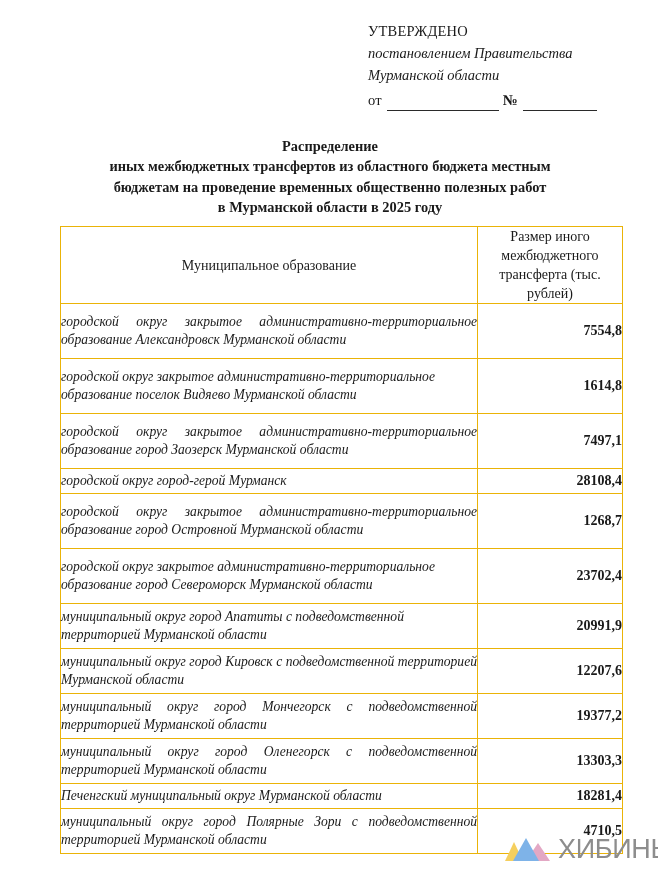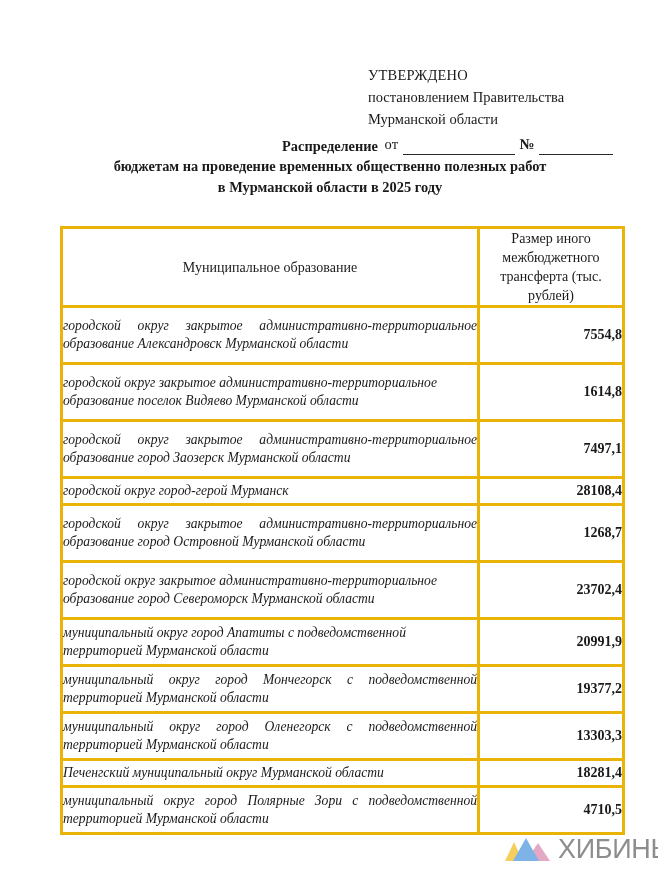--- a/index.html
+++ b/index.html
@@ -27,30 +27,29 @@
   .approval-block {
     position: absolute;
     left: 368px;
     top: 20px;
     width: 262px;
     font-size: 14.5px;
     line-height: 1.53;
   }
   .approval-title {
     letter-spacing: 0.2px;
-    margin-top: 44px;
   }
   .approval-line {
     white-space: nowrap;
+    font-style: italic;
   }
   .approval-date-line {
     margin-top: 2px;
     white-space: nowrap;
     letter-spacing: 0.1px;
-    text-align: center;
   }
   .blank-rule {
     display: inline-block;
     border-bottom: 1px solid #2a2a2a;
     vertical-align: bottom;
     height: 0.95em;
   }
   .rule-long { width: 112px; margin: 0 4px 0 5px; }
   .rule-short { width: 74px; margin-left: 5px; }
   .numero { font-weight: bold; font-size: 15px; }
@@ -74,21 +73,21 @@
     left: 60px;
     top: 226px;
     width: 562px;
   }
   table.dist {
     border-collapse: collapse;
     width: 562px;
     table-layout: fixed;
   }
   table.dist td, table.dist th {
-    border: 3px solid #eab308;
+    border: 1px solid #eab308;
     padding: 0;
     vertical-align: middle;
   }
   col.c-name { width: 417px; }
   col.c-val  { width: 145px; }
 
   th.head-name, th.head-val {
     font-weight: normal;
     font-size: 14px;
     text-align: center;
@@ -156,20 +155,21 @@
     <div class="approval-title">УТВЕРЖДЕНО</div>
     <div class="approval-line">постановлением Правительства</div>
     <div class="approval-line">Мурманской области</div>
     <div class="approval-date-line">
       <span>от</span><span class="blank-rule rule-long"></span><span class="numero">№</span><span class="blank-rule rule-short"></span>
     </div>
   </div>
 
   <div class="doc-title">
     <span class="t-line">Распределение</span>
+    <span class="t-line">иных межбюджетных трансфертов из областного бюджета местным</span>
     <span class="t-line">бюджетам на проведение временных общественно полезных работ</span>
     <span class="t-line">в Мурманской области в 2025 году</span>
   </div>
 
   <div class="table-wrap">
     <table class="dist">
       <colgroup>
         <col class="c-name">
         <col class="c-val">
       </colgroup>
@@ -217,20 +217,26 @@
             <td class="val-cell">23702,4</td>
           </tr>
           <tr class="r-mid">
             <td class="name-cell left">
               <span class="nm">муниципальный округ город Апатиты с подведомственной территорией Мурманской области</span>
             </td>
             <td class="val-cell">20991,9</td>
           </tr>
           <tr class="r-mid">
             <td class="name-cell just">
+              <span class="nm">муниципальный округ город Кировск с подведомственной территорией Мурманской области</span>
+            </td>
+            <td class="val-cell">12207,6</td>
+          </tr>
+          <tr class="r-mid">
+            <td class="name-cell just">
               <span class="nm">муниципальный округ город Мончегорск с подведомственной территорией Мурманской области</span>
             </td>
             <td class="val-cell">19377,2</td>
           </tr>
           <tr class="r-mid">
             <td class="name-cell just">
               <span class="nm">муниципальный округ город Оленегорск с подведомственной территорией Мурманской области</span>
             </td>
             <td class="val-cell">13303,3</td>
           </tr>

